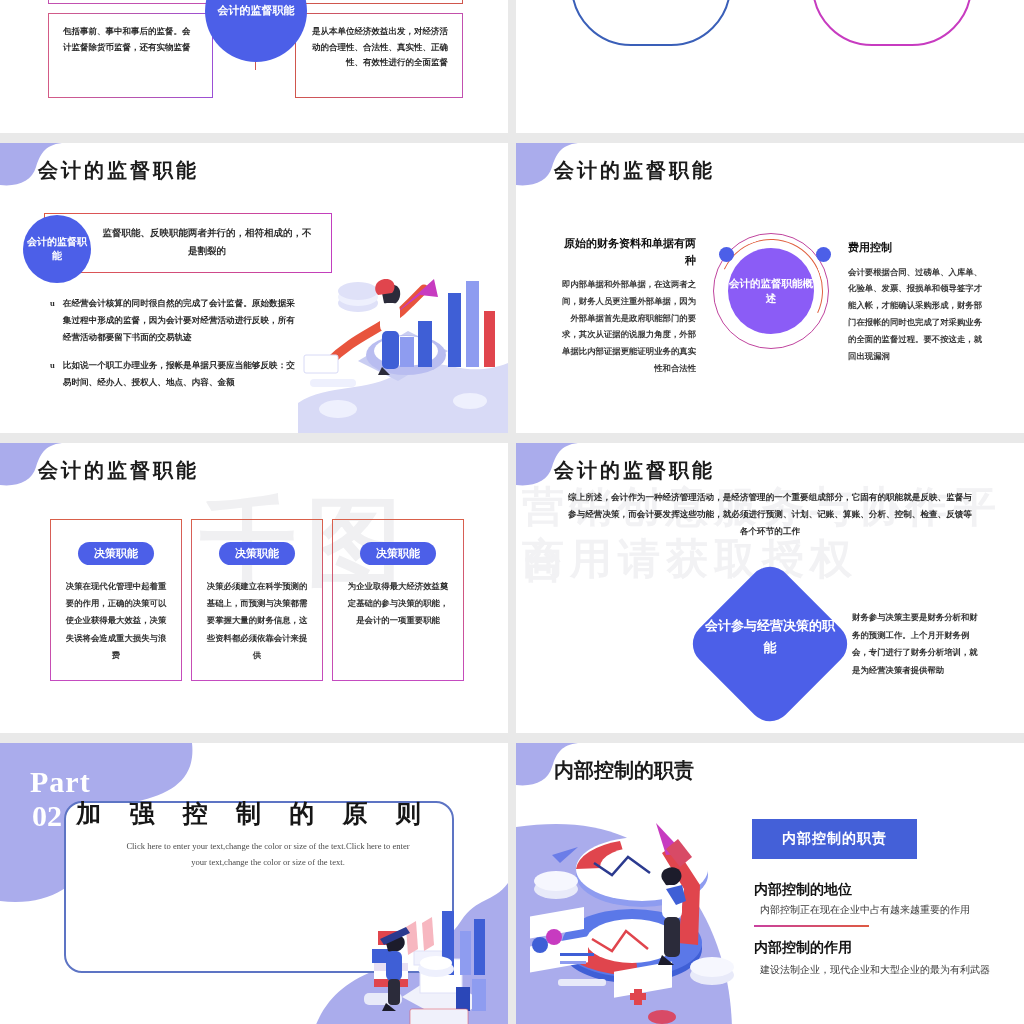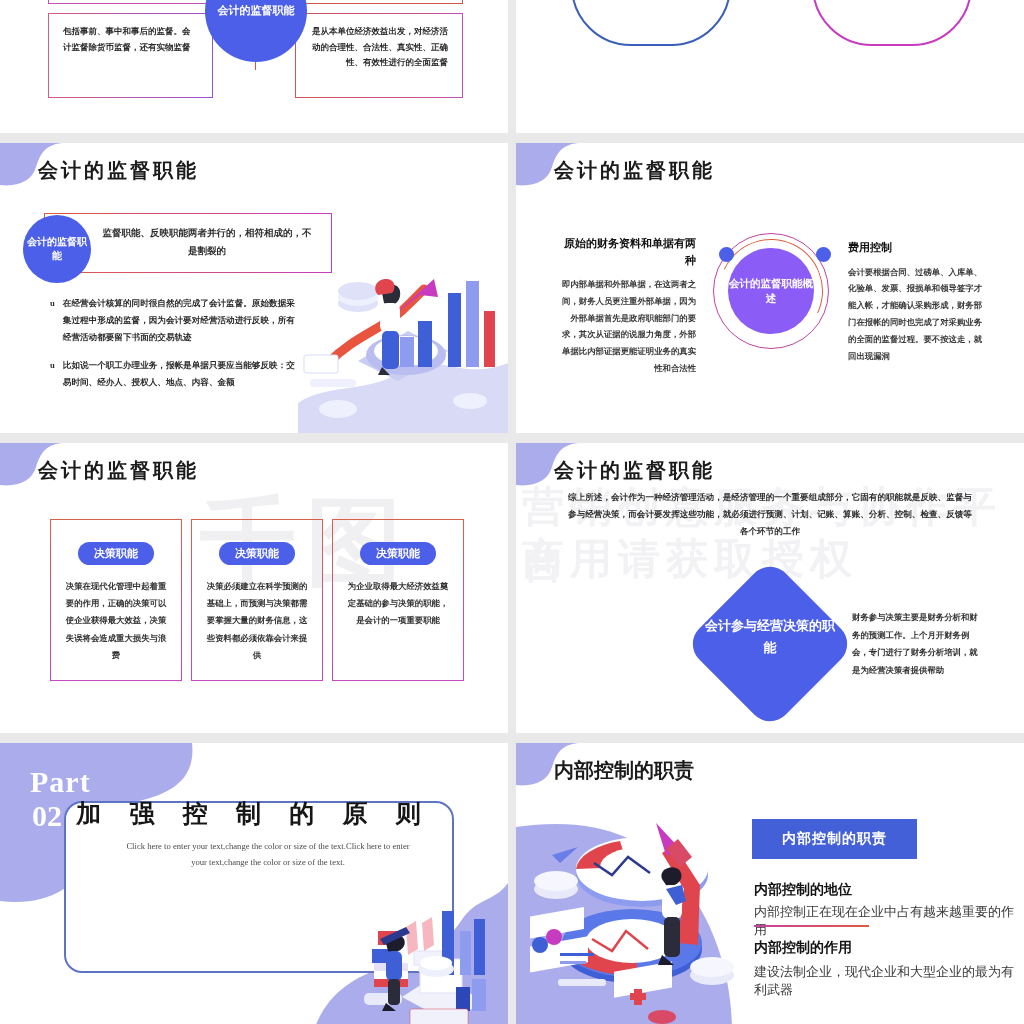--- a/index.html
+++ b/index.html
@@ -204,21 +204,21 @@
     text-align: center; font-size: 8.6px; line-height: 1.85;
     color: #4a4a4a; z-index: 5;
   }
   .h-banner {
     position: absolute; left: 236px; top: 76px;
     background: #4460d8; color: #fff; font-weight: bold;
     font-size: 14px; letter-spacing: 1px;
     padding: 11px 30px;
   }
   .h-h { position:absolute; font-size: 14px; font-weight: bold; color:#141414; }
-  .h-p { position:absolute; font-size: 13px; color: #3a3a3a; }
+  .h-p { position:absolute; font-size: 10px; color: #3a3a3a; margin-left: 6px; }
   .h-rule { position:absolute; height: 2px; width: 115px;
             background: linear-gradient(90deg,#c9419f,#de5a43); }
 
   
   .ill { position: absolute; pointer-events: none; }
 </style>
 </head>
 <body>
 
 <div class="grid">

